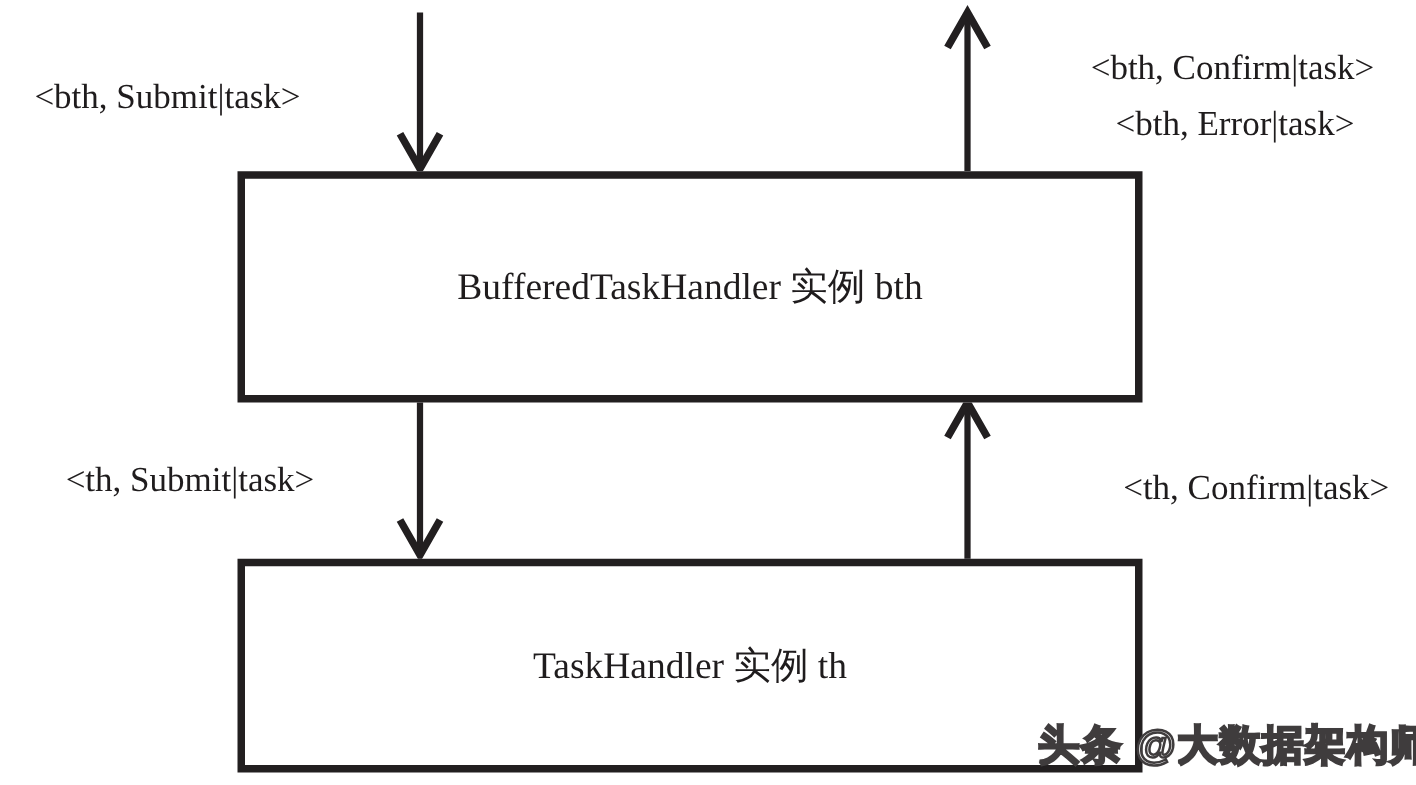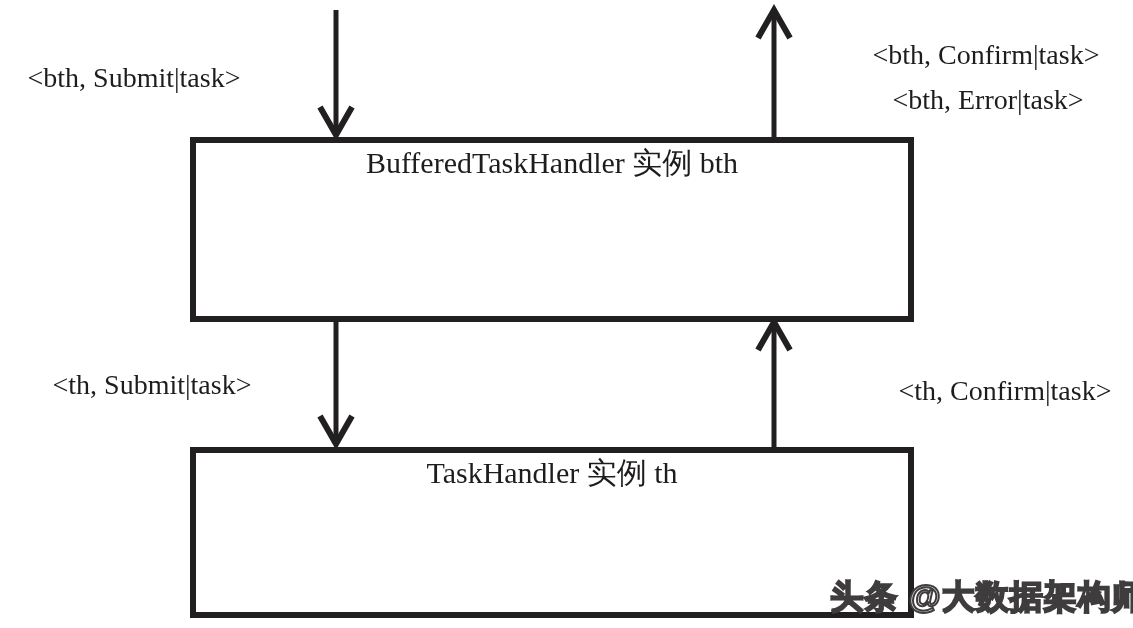--- a/index.html
+++ b/index.html
@@ -22,20 +22,21 @@
     top: 0;
     width: 1133px;
     height: 628px;
     pointer-events: none;
   }
   .box {
     position: absolute;
     border: 6px solid #221f20;
     background: #ffffff;
     display: flex;
+    align-items: center;
     justify-content: center;
     box-sizing: border-box;
   }
   .box-bth {
     left: 190px;
     top: 137px;
     width: 724px;
     height: 185px;
   }
   .box-th {

